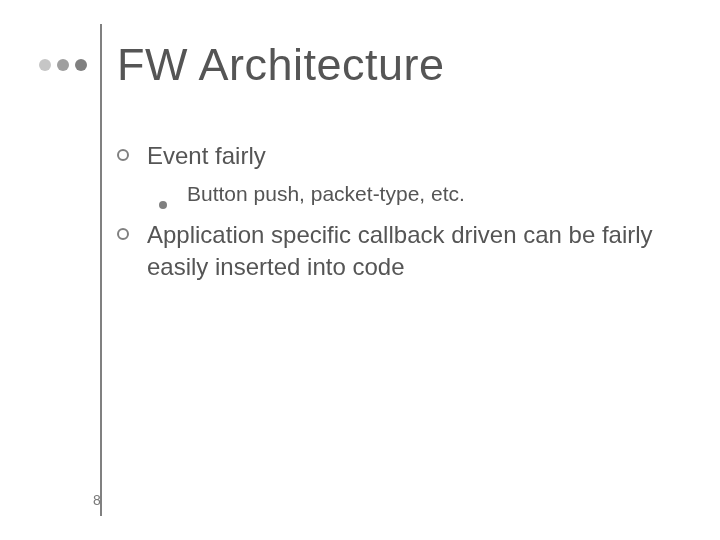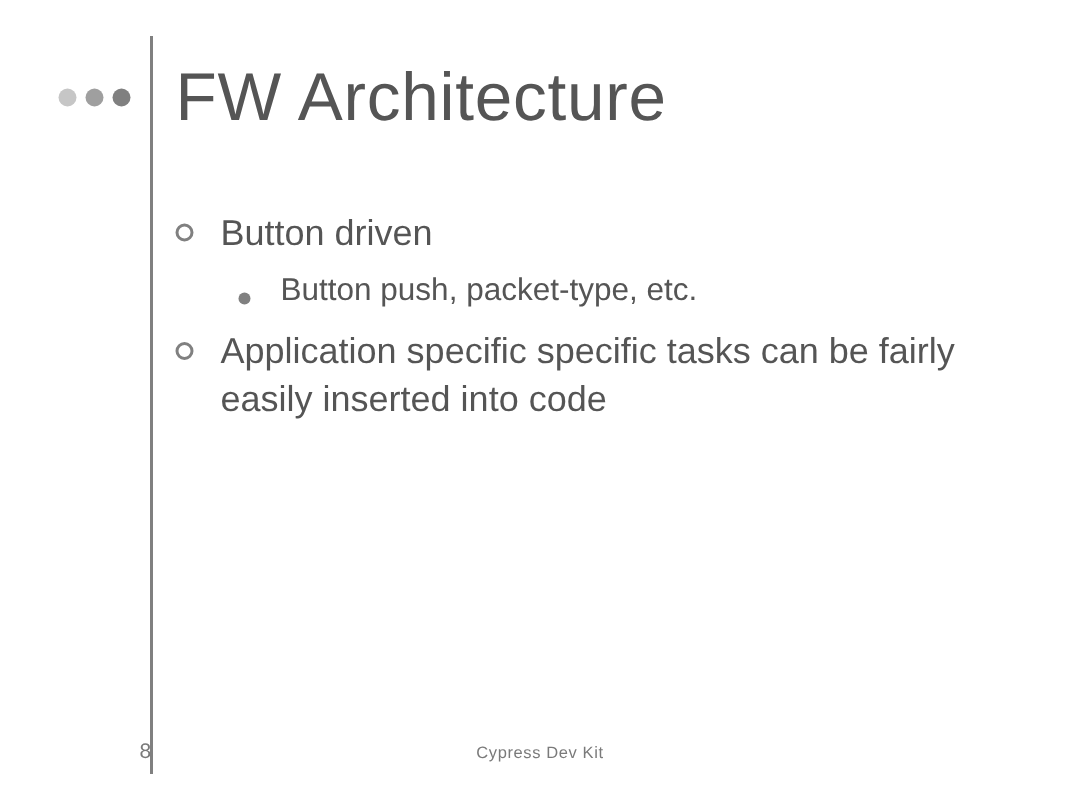--- a/index.html
+++ b/index.html
@@ -10,21 +10,21 @@
   .decor-dots .d1 { background: #c6c6c6; }
   .decor-dots .d2 { background: #9f9f9f; }
   .decor-dots .d3 { background: #808080; }
   .vline { position: absolute; left: 100px; top: 24px; width: 0; height: 492px; border-left: 2px solid #808080; }
   .title { position: absolute; left: 117px; top: 39px; font-size: 45px; letter-spacing: 0.5px; color: #555555; font-weight: 400; }
   .content { position: absolute; left: 117px; top: 140px; width: 560px; font-size: 24px; line-height: 1.35; color: #555555; }
   .row1 { display: flex; align-items: flex-start; margin-bottom: 8px; }
   .row1 .bullet { width: 30px; flex: 0 0 30px; display: flex; align-items: center; justify-content: flex-start; padding-top: 9px; }
   .row1 .bullet .ring { width: 12px; height: 12px; border: 2.2px solid #808080; border-radius: 50%; }
   .row1 .txt { flex: 1 1 auto; }
-  .row2 { display: flex; align-items: center; margin-left: 42px; margin-bottom: 10px; font-size: 21px; }
+  .row2 { display: flex; align-items: flex-end; margin-left: 42px; margin-bottom: 10px; font-size: 21px; }
   .row2 .disc { width: 28px; flex: 0 0 28px; display: flex; align-items: center; justify-content: flex-start; padding-top: 8px; }
   .row2 .disc .dot { width: 8px; height: 8px; background: #808080; border-radius: 50%; }
   .row2 .txt { flex: 1 1 auto; }
   .page-num { position: absolute; left: 93px; bottom: 32px; font-size: 14px; color: #7a7a7a; }
   .footer { position: absolute; left: 0; right: 0; bottom: 32px; text-align: center; font-size: 11px; color: #7a7a7a; letter-spacing: 0.4px; }
 </style>
 </head>
 <body>
 
 <div class="slide">
@@ -38,35 +38,34 @@
   <div class="vline"></div>
 
   <div class="title">FW Architecture</div>
 
   <div class="content">
 
     <div class="row1">
       <span class="bullet">
           <span class="ring"></span>
         </span>
-      <span class="txt">Button driven</span>
+      <span class="txt">Event fairly</span>
     </div>
 
     <div class="row2">
       <span class="disc">
           <span class="dot"></span>
         </span>
       <span class="txt">Button push, packet-type, etc.</span>
     </div>
 
     <div class="row1">
       <span class="bullet">
           <span class="ring"></span>
         </span>
-      <span class="txt">Application specific specific tasks can be fairly easily inserted into code</span>
+      <span class="txt">Application specific callback driven can be fairly easily inserted into code</span>
     </div>
 
   </div>
 
   <div class="page-num">8</div>
-  <div class="footer">Cypress Dev Kit</div>
 
 </div>
 
 </body></html>

